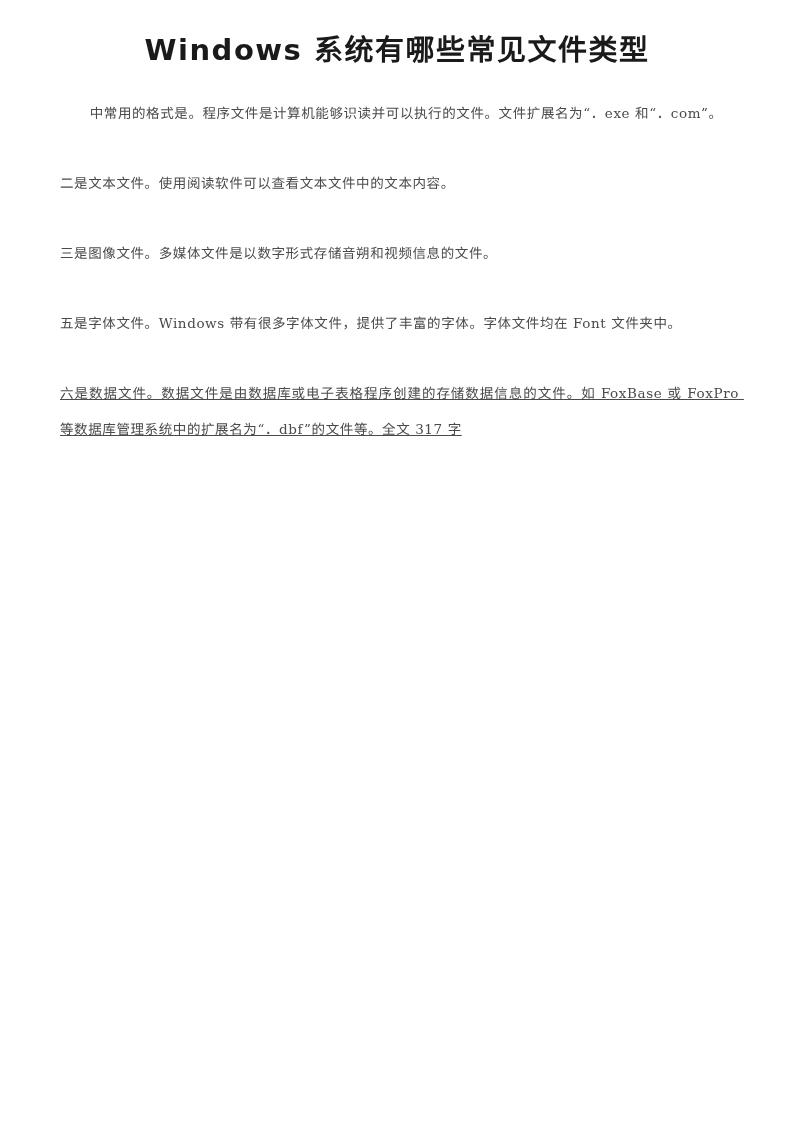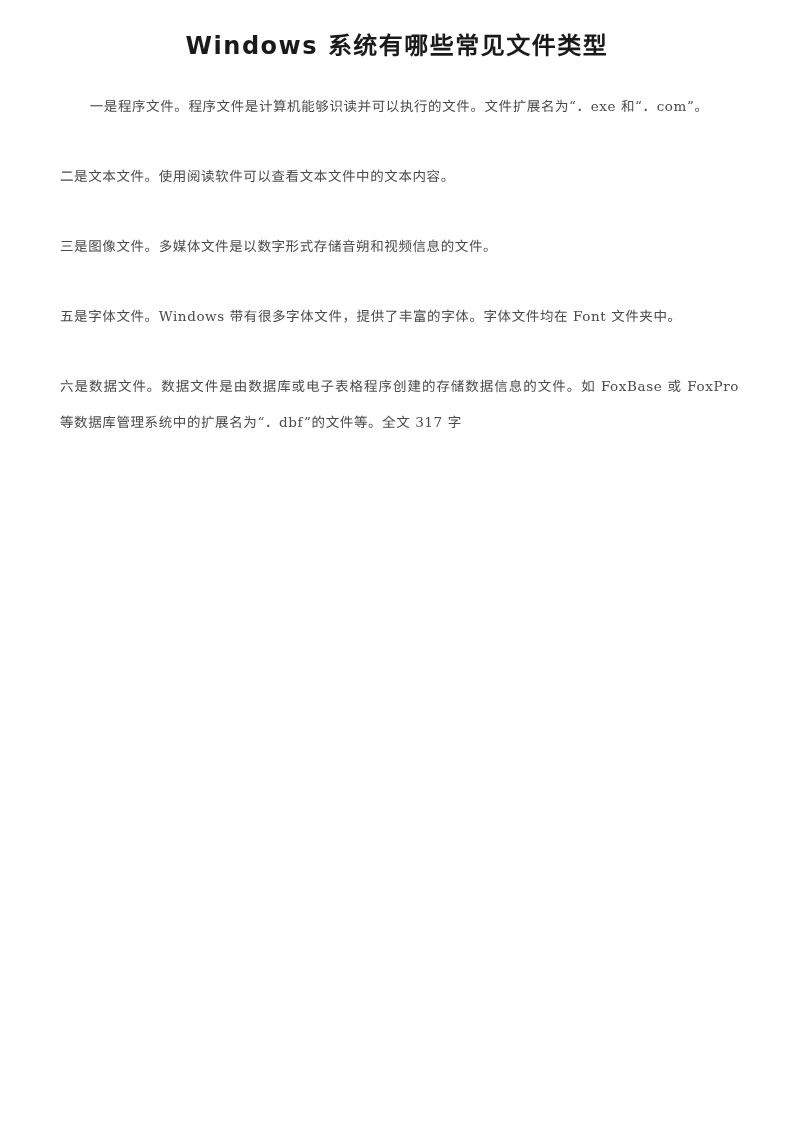--- a/index.html
+++ b/index.html
@@ -20,21 +20,21 @@
     width: 794px;
     height: 1123px;
     background: #ffffff;
     box-sizing: border-box;
     position: relative;
   }
 
   .doc-title {
     text-align: center;
     font-family: "DejaVu Sans", "Liberation Sans", sans-serif;
-    font-size: 24px;
+    font-size: 29px;
     font-weight: 700;
     color: #1a1a1a;
     letter-spacing: 1.5px;
     line-height: 1.4;
     margin: 0;
     padding-top: 30px;
     padding-bottom: 0;
     white-space: pre;
   }
 
@@ -56,32 +56,33 @@
     word-break: break-all;
     white-space: pre-wrap;
   }
 
   .para.indent {
     text-indent: 2.2em;
   }
 
   .para:last-child {
     margin-bottom: 0;
+    text-decoration: underline;
   }
 </style>
 </head>
 <body>
 
 <div class="page">
 
   <h1 class="doc-title">Windows 系统有哪些常见文件类型</h1>
 
   <div class="body-block">
 
-    <p class="para indent">一是程序文件。程序文件是计算机能够识读并可以执行的文件。文件扩展名为“．exe 和“．com”。</p>
+    <p class="para indent">中常用的格式是。程序文件是计算机能够识读并可以执行的文件。文件扩展名为“．exe 和“．com”。</p>
 
 
     <p class="para">二是文本文件。使用阅读软件可以查看文本文件中的文本内容。</p>
 
 
     <p class="para">三是图像文件。多媒体文件是以数字形式存储音朔和视频信息的文件。</p>
 
     <p class="para">五是字体文件。Windows 带有很多字体文件，提供了丰富的字体。字体文件均在 Font 文件夹中。</p>
 
     <p class="para">六是数据文件。数据文件是由数据库或电子表格程序创建的存储数据信息的文件。如 FoxBase 或 FoxPro 等数据库管理系统中的扩展名为“．dbf”的文件等。全文 317 字</p>

